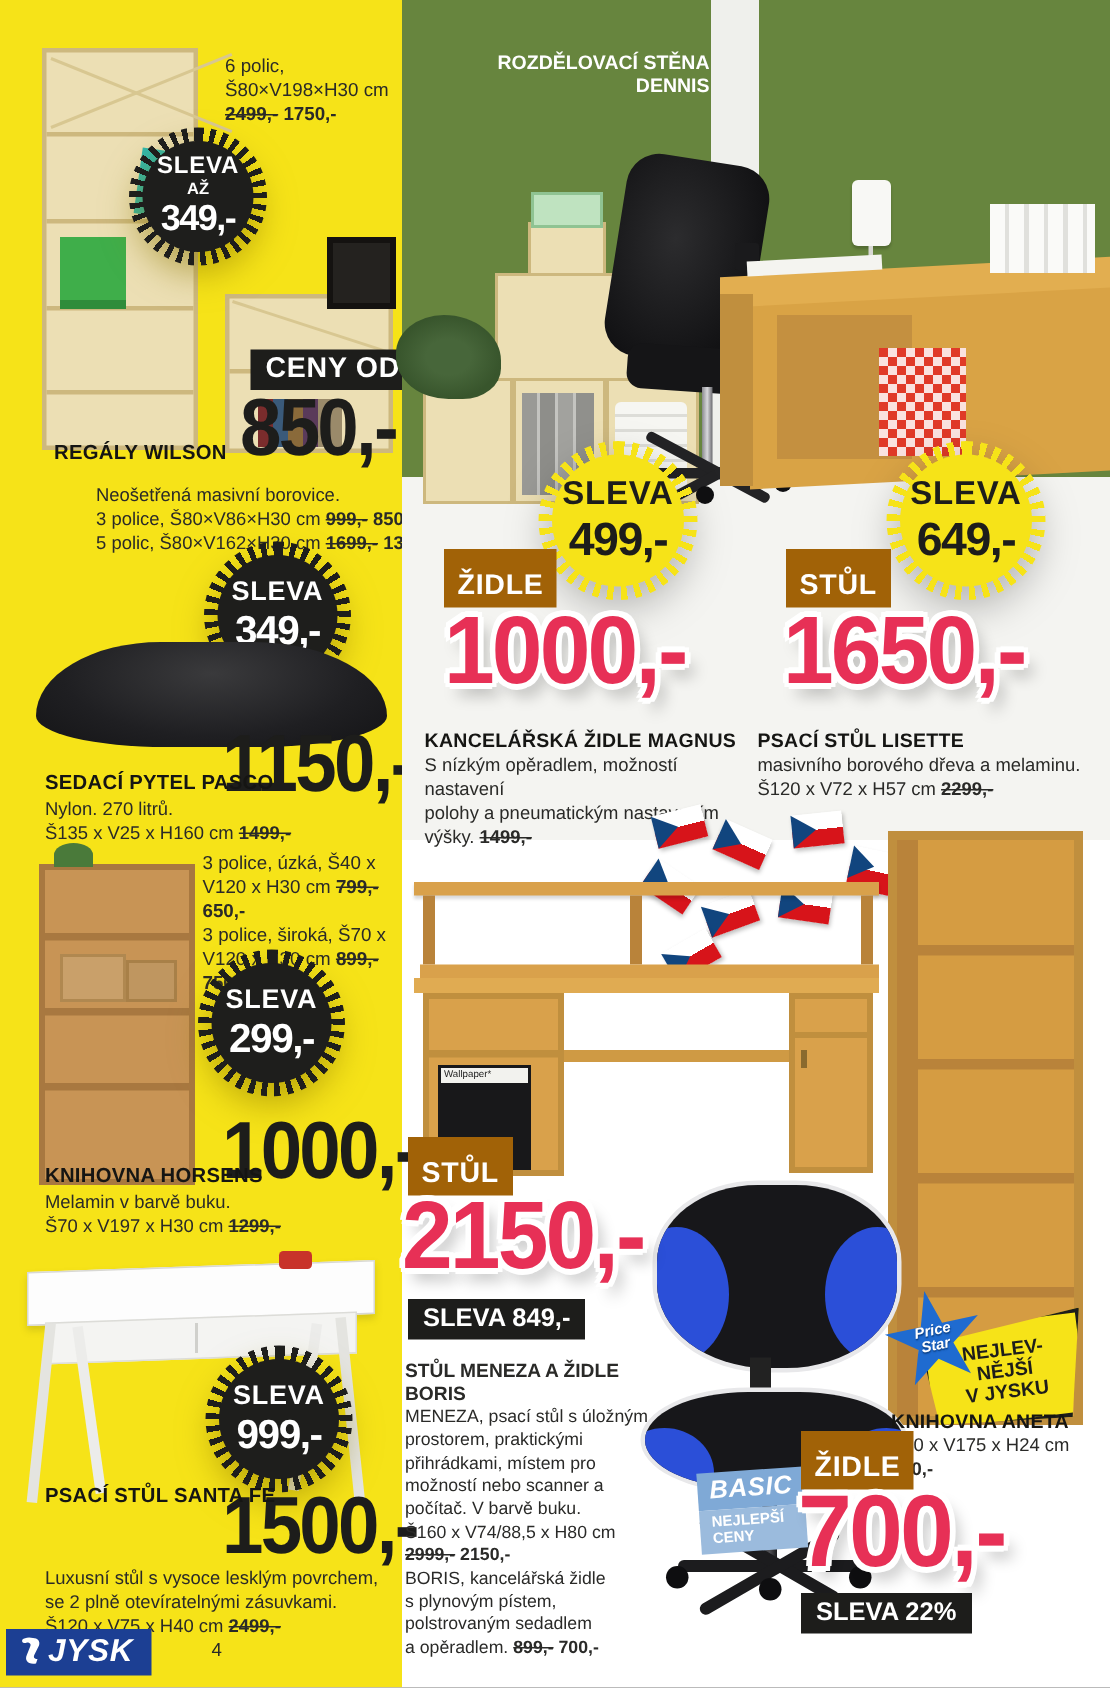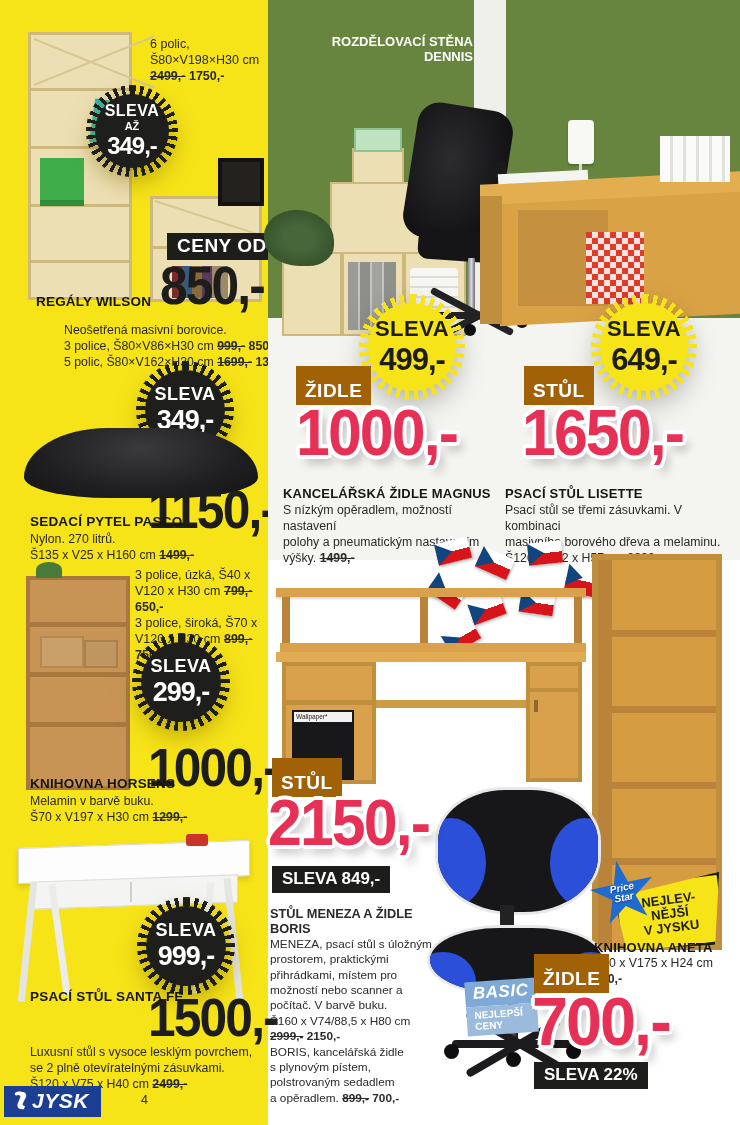--- a/index.html
+++ b/index.html
@@ -278,21 +278,20 @@
   <div class="abs desc" style="left:283px;top:502px;width:215px;">
     <div>S nízkým opěradlem, možností nastavení</div>
     <div>polohy a pneumatickým nastavením</div>
     <div><span>výšky.</span> <span class="strike">1499,-</span></div>
   </div>
 
   <div class="abs" style="left:524px;top:366px;"><span class="label-box">STŮL</span></div>
   <div class="abs pinkprice" style="left:522px;top:396px;">1650,-</div>
   <div class="abs title" style="left:505px;top:486px;font-size:13px;">PSACÍ STŮL LISETTE</div>
   <div class="abs desc" style="left:505px;top:502px;width:230px;">
-    <div>Psací stůl se třemi zásuvkami. V kombinaci</div>
     <div>masivního borového dřeva a melaminu.</div>
     <div><span>Š120 x V72 x H57 cm</span> <span class="strike">2299,-</span></div>
   </div>
 
   <div>
     <div class="abs flag" style="left:436px;top:540px;transform:rotate(-14deg);"></div>
     <div class="abs flag" style="left:478px;top:552px;transform:rotate(24deg);"></div>
     <div class="abs flag" style="left:528px;top:542px;transform:rotate(-6deg);"></div>
     <div class="abs flag" style="left:566px;top:568px;transform:rotate(12deg);width:44px;height:28px;"></div>
     <div class="abs flag" style="left:430px;top:580px;transform:rotate(34deg);"></div>

